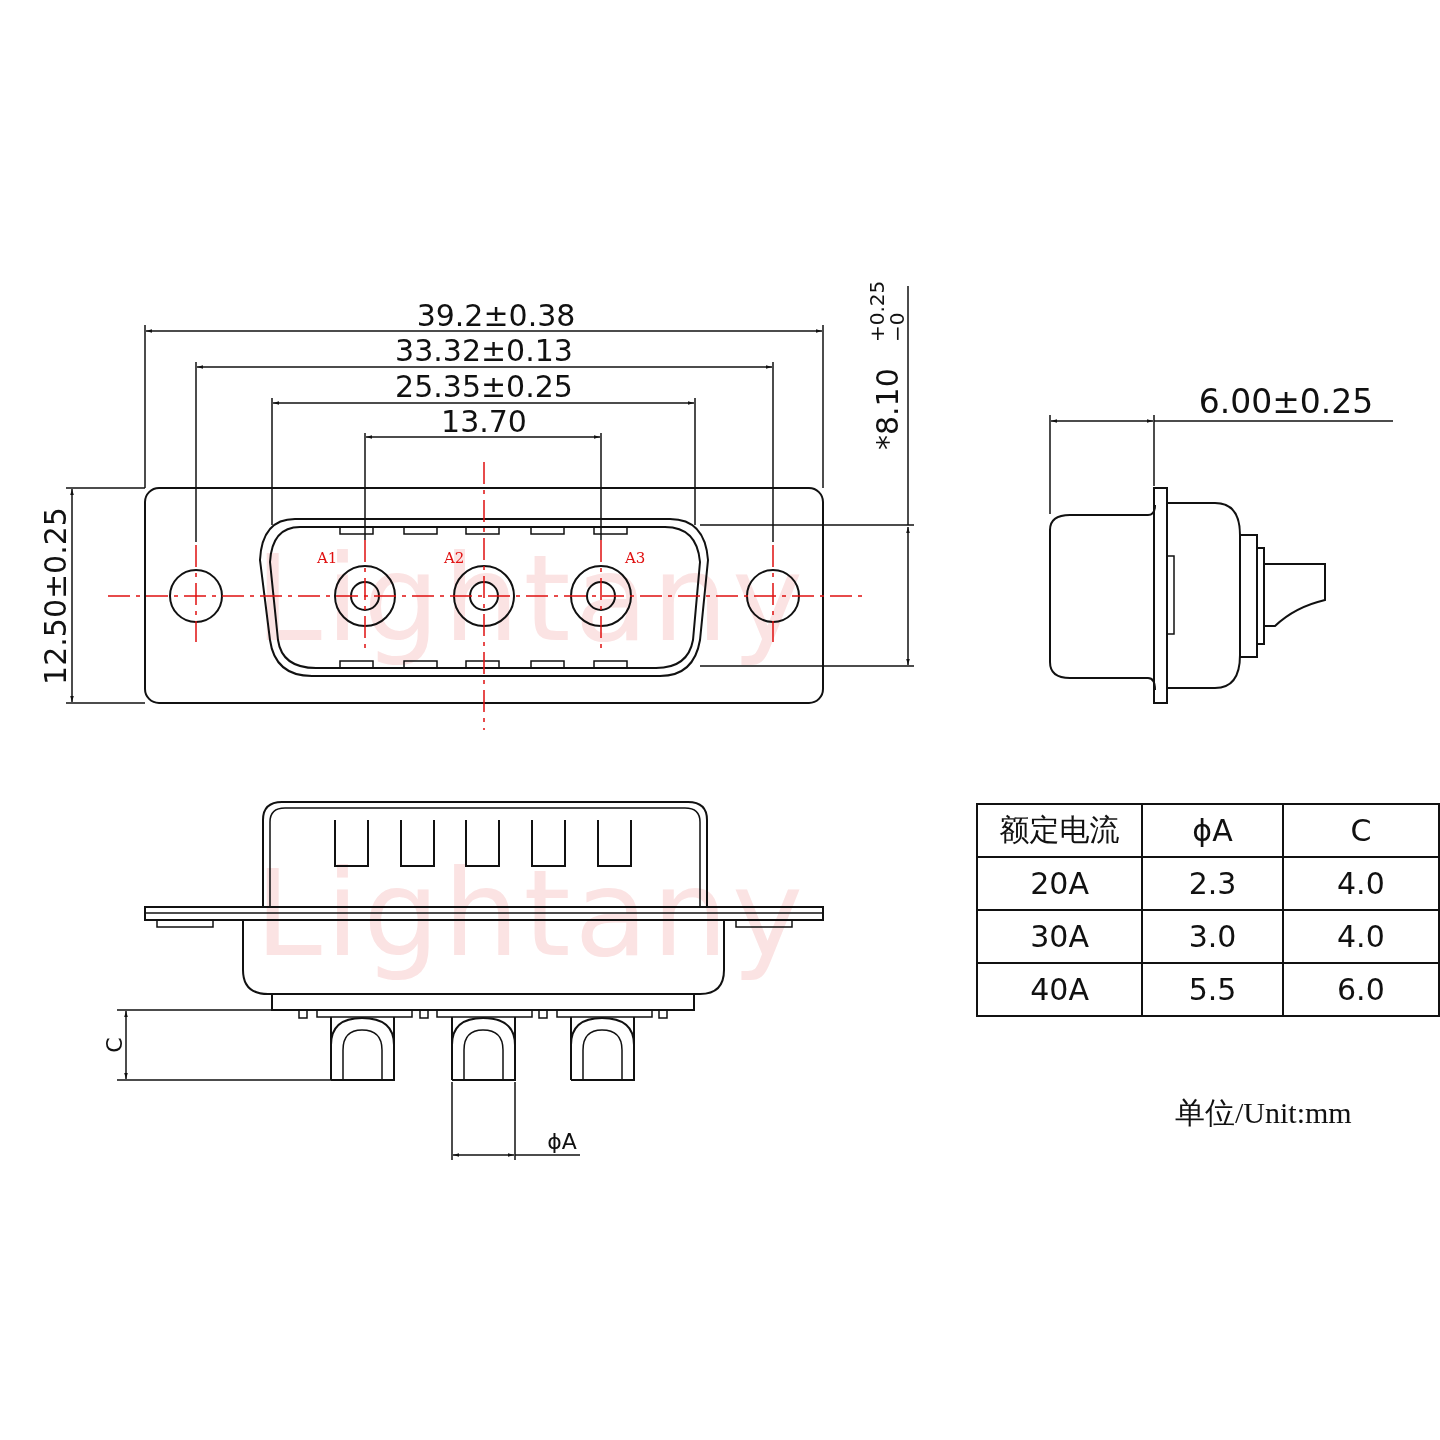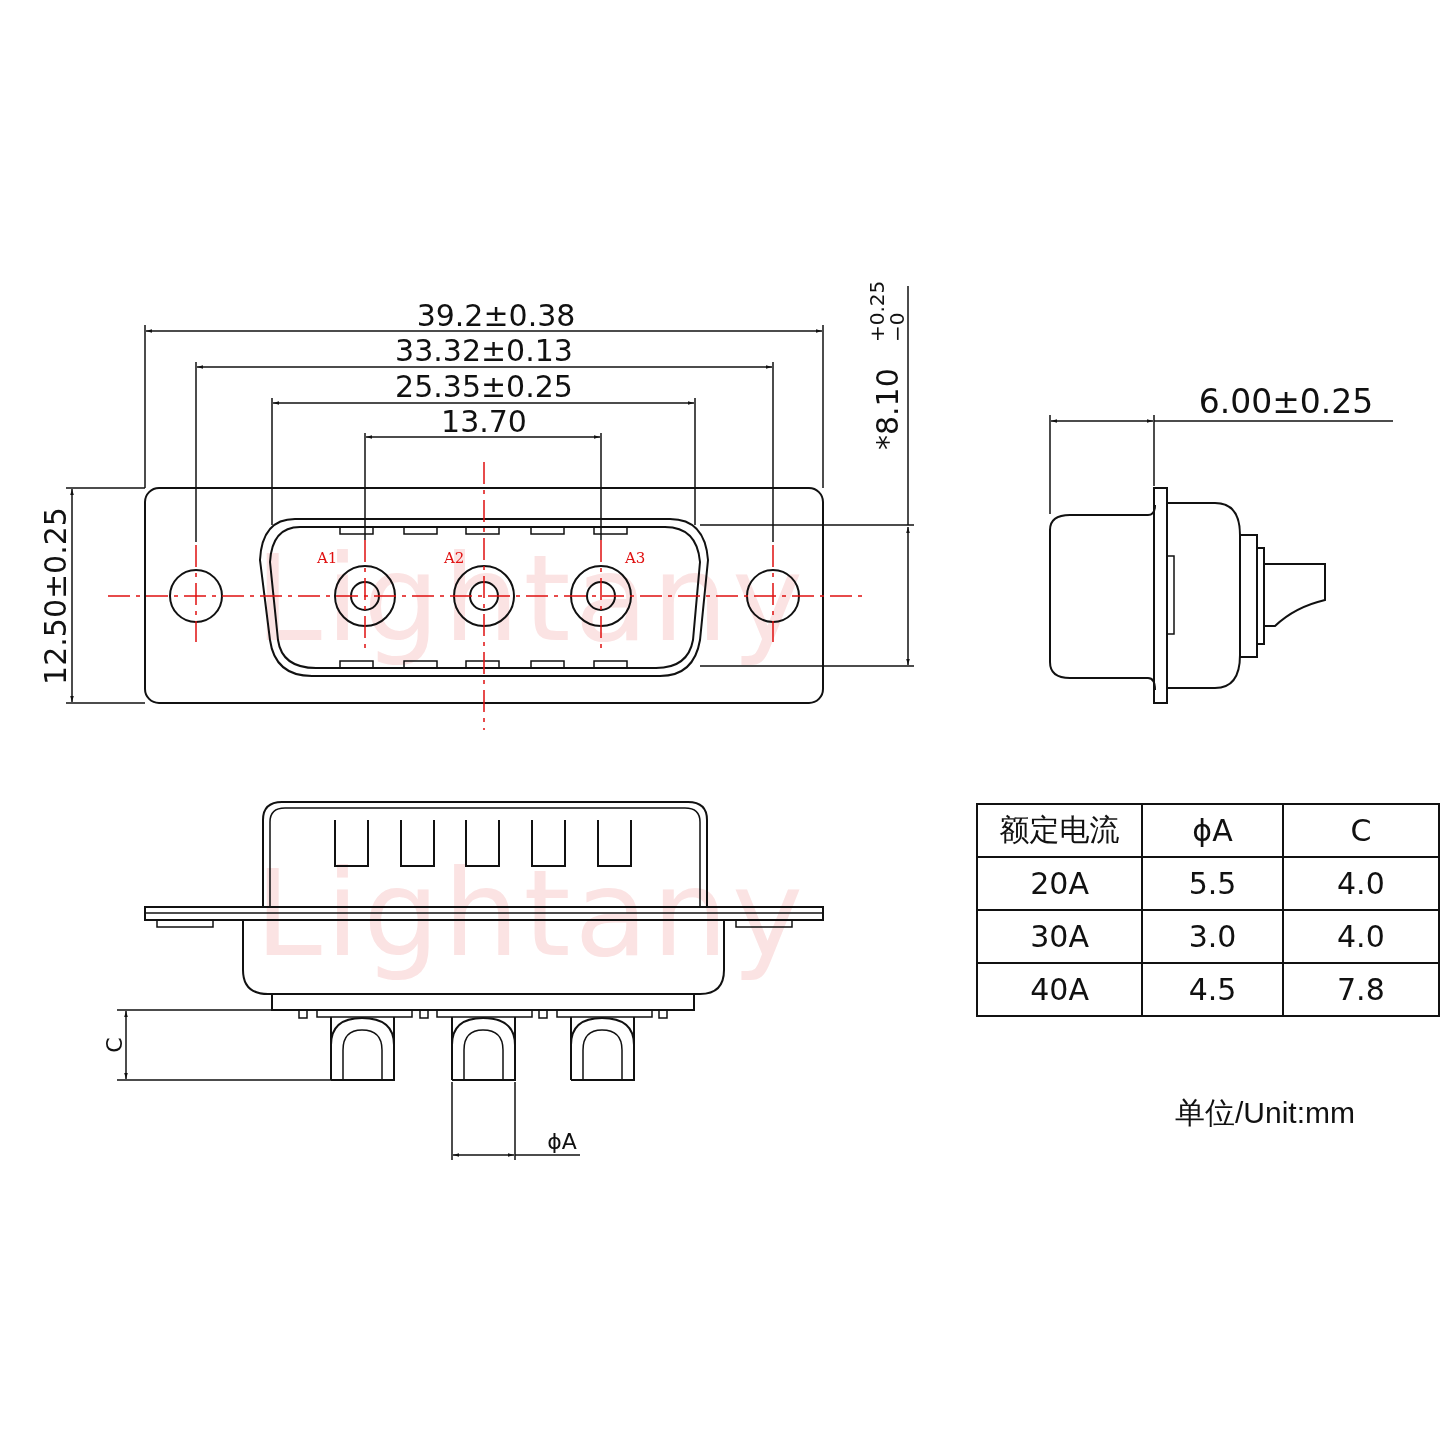--- a/index.html
+++ b/index.html
@@ -10,21 +10,21 @@
   .watermark { font-family: "DejaVu Sans", sans-serif; font-size: 120px; fill: #fbe3e3; letter-spacing: 4px; }
   .ln { stroke: #111; stroke-width: 2; fill: none; }
   .ln-thin { stroke: #111; stroke-width: 1.5; fill: none; }
   .center { stroke: #e01010; stroke-width: 1.5; fill: none; stroke-dasharray: 22 6 4 6; }
   .spec-table { position: absolute; left: 976px; top: 803px; border-collapse: collapse; }
   .spec-table td, .spec-table th {
     border: 2px solid #111; font-family: "DejaVu Sans", sans-serif; font-weight: normal;
     font-size: 30px; color: #111; text-align: center; height: 51px; padding: 0;
   }
   .col0 { width: 166px; } .col1 { width: 141px; } .col2 { width: 157px; }
-  .unit { position: absolute; left: 1175px; top: 1093px; font-size: 30px; color: #111; font-family: Liberation Sans, sans-serif; }
+  .unit { position: absolute; left: 1175px; top: 1093px; font-size: 30px; color: #111; font-family: Liberation Serif, serif; }
 </style>
 </head>
 <body>
 
 <svg id="drawing" viewBox="0 0 1440 1440" xmlns="http://www.w3.org/2000/svg">
   <defs>
     <marker id="arr" viewBox="0 0 10 10" refX="10" refY="5" markerWidth="14" markerHeight="6" orient="auto-start-reverse" markerUnits="userSpaceOnUse">
       <path d="M0,2 L10,5 L0,8 z" fill="#111"></path>
     </marker>
   </defs>
@@ -173,28 +173,28 @@
 
 <table class="spec-table">
   <tbody>
       <tr>
     <th class="col0">额定电流</th>
     <th class="col1">ϕA</th>
     <th class="col2">C</th>
   </tr>
   <tr>
     <td>20A</td>
-    <td>5.5</td>
+    <td>2.3</td>
     <td>4.0</td>
   </tr>
   <tr>
     <td>30A</td>
     <td>3.0</td>
     <td>4.0</td>
   </tr>
   <tr>
     <td>40A</td>
-    <td>4.5</td>
-    <td>7.8</td>
+    <td>5.5</td>
+    <td>6.0</td>
   </tr>
 </tbody>
   </table>
 <div class="unit">单位/Unit:mm</div>
 
 </body></html>

